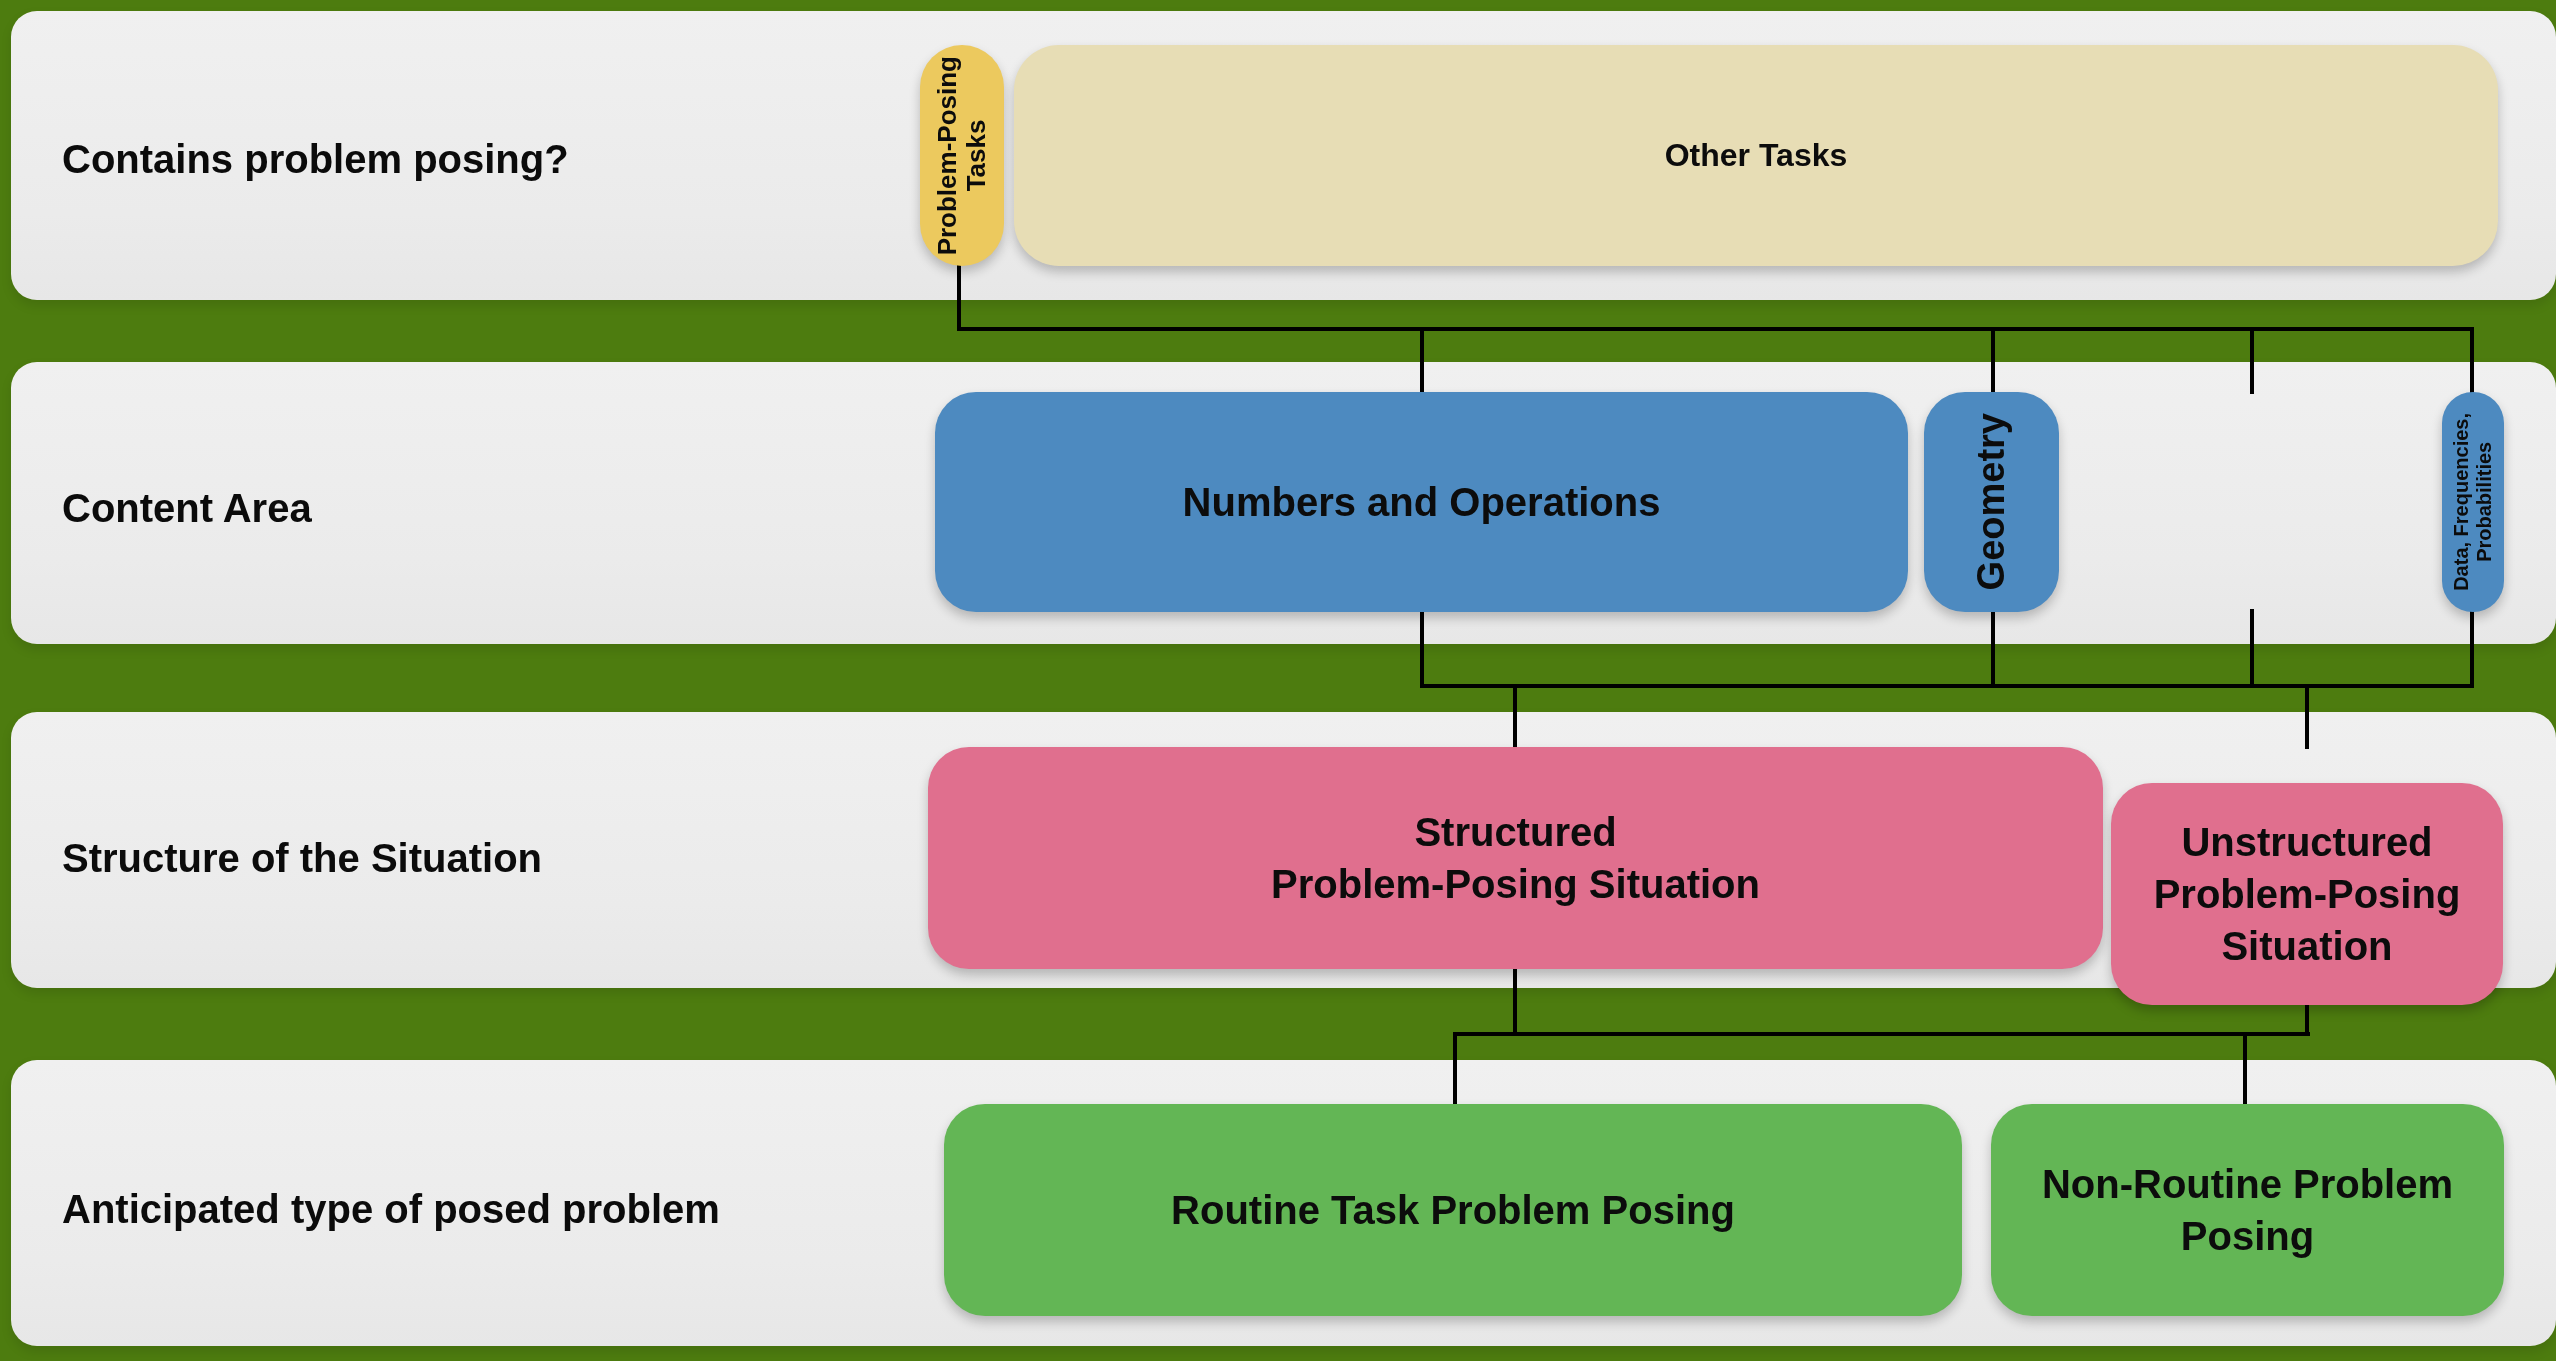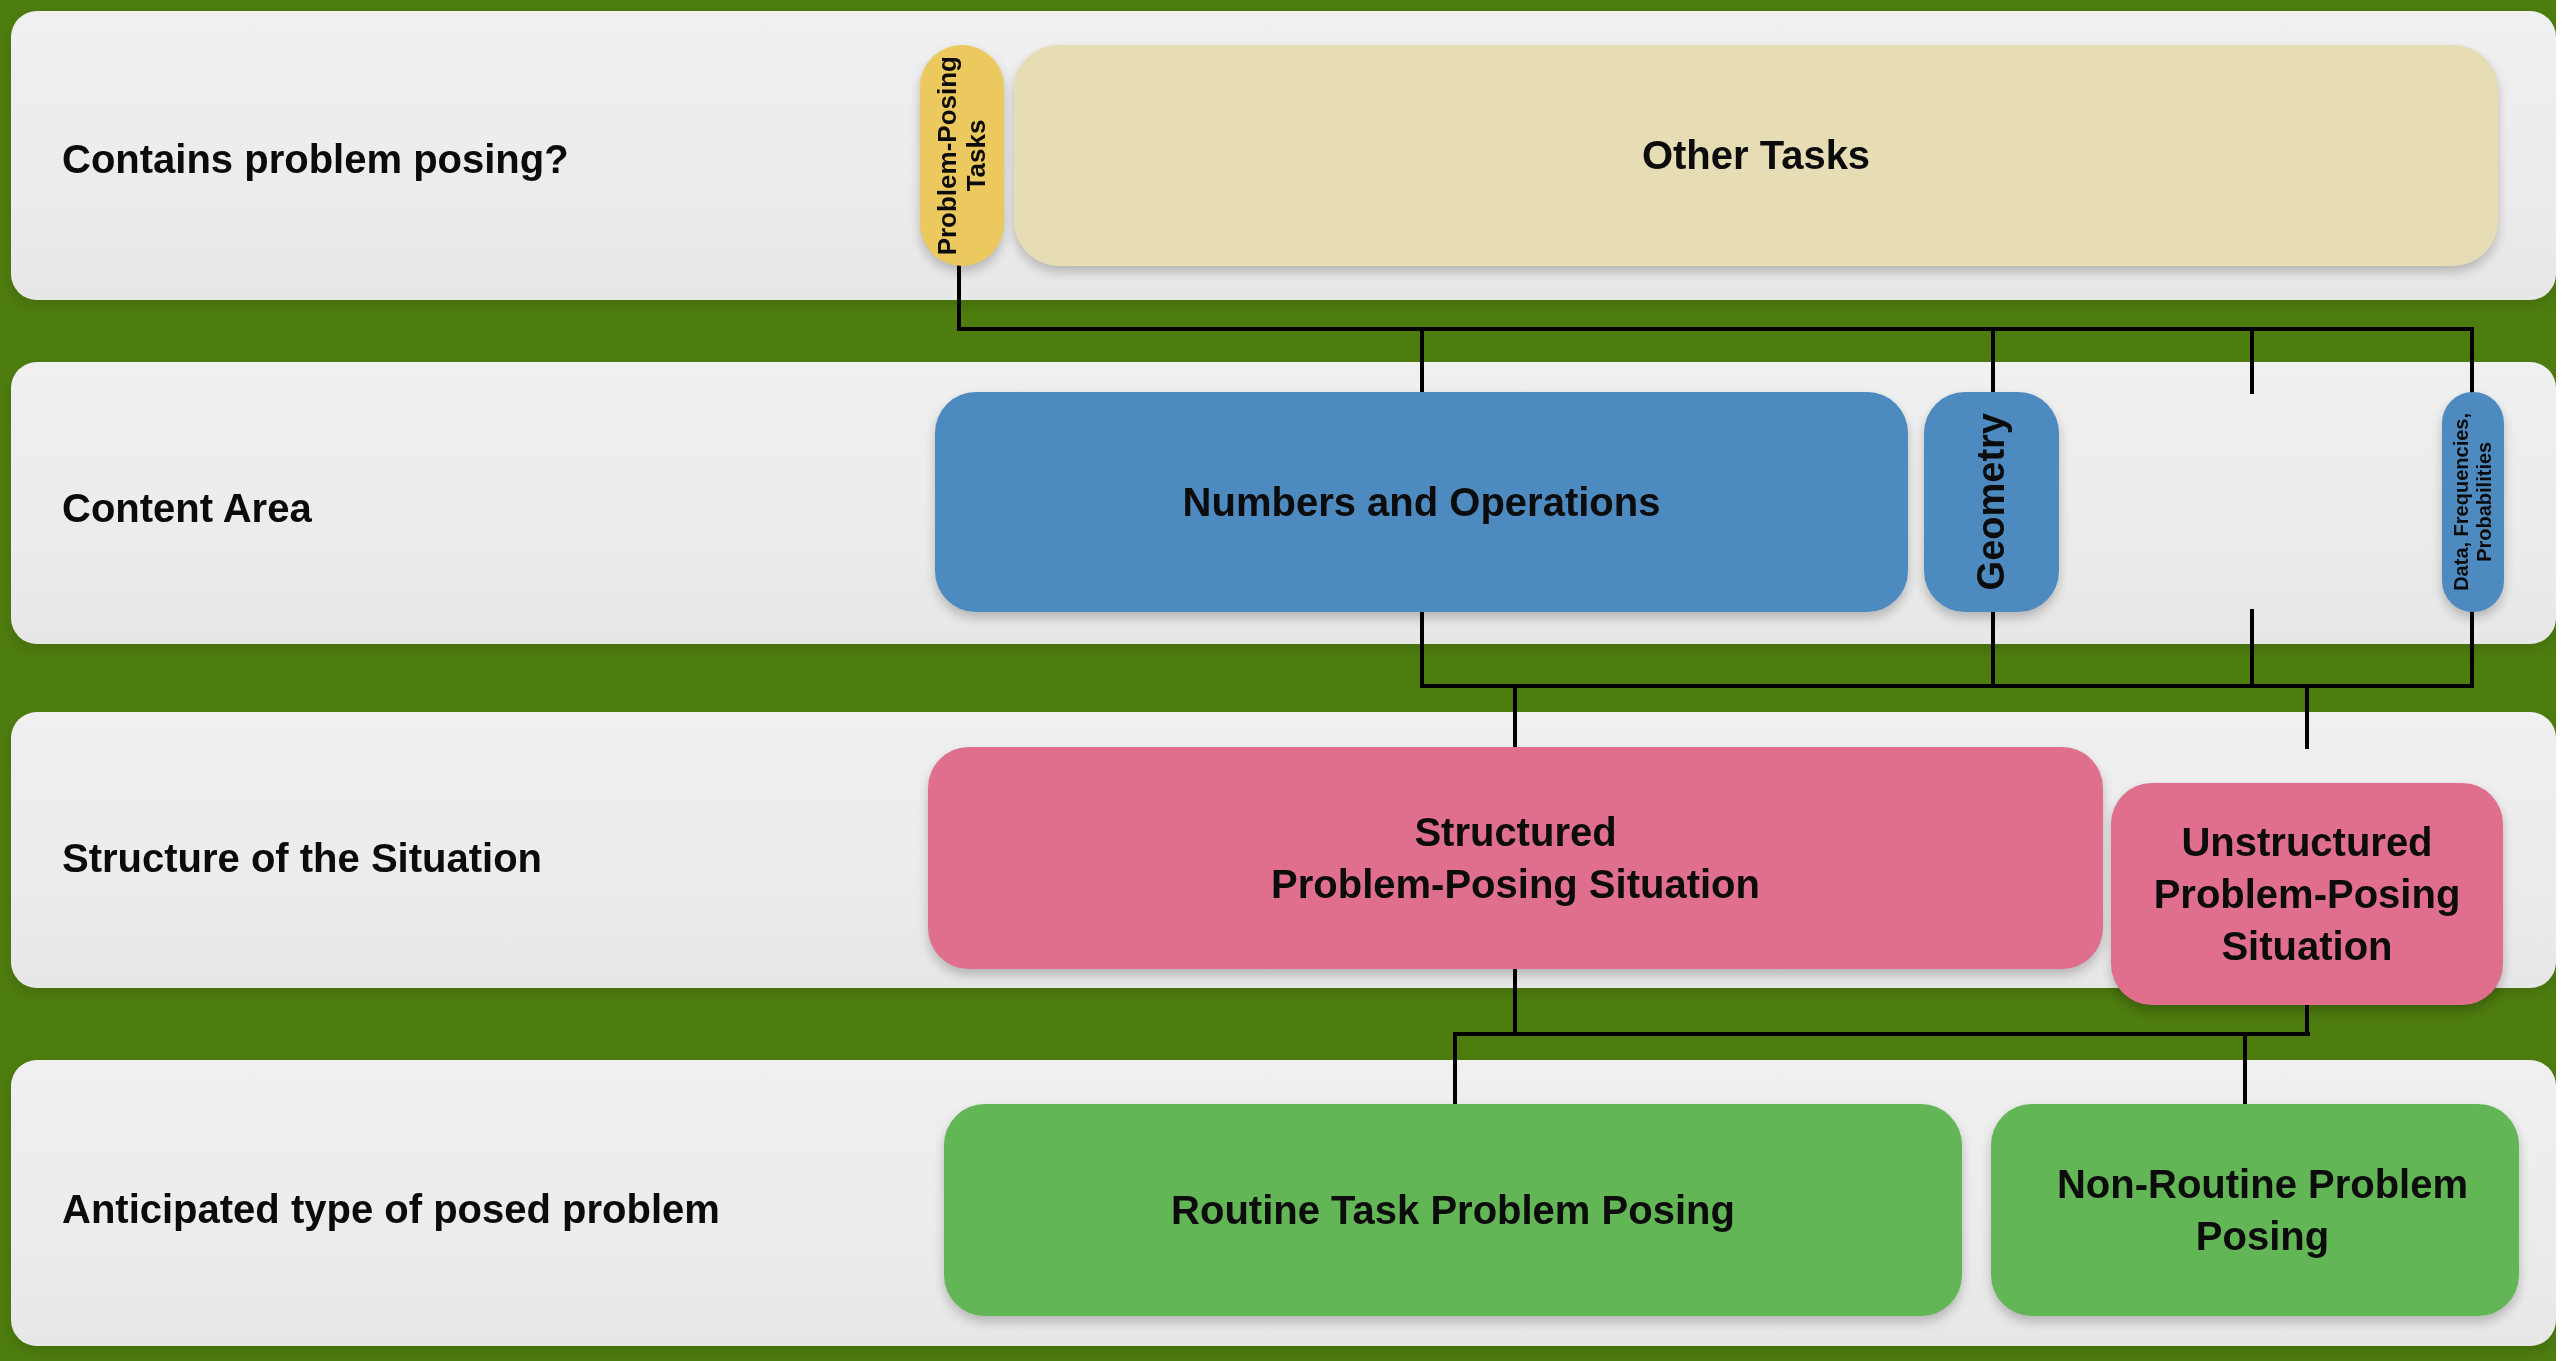--- a/index.html
+++ b/index.html
@@ -39,21 +39,21 @@
     position:absolute;
     display:flex; align-items:center; justify-content:center;
     font-weight:700; color:#0c0c0c; text-align:center;
     white-space:pre-line;
     box-shadow:0 6px 10.3px rgba(0,0,0,0.22);
     z-index:2;
   }
   .vtext { writing-mode:vertical-rl; transform:rotate(180deg); }
 
   #n-ppt       { left:920px; top:45px;   width:84px;   height:221px; border-radius:42px; font-size:26px; line-height:1.12; }
-  #n-other     { left:1014px; top:45px;   width:1484px; height:221px; border-radius:45px; font-size:40px; }
+  #n-other     { left:1014px; top:45px;   width:1484px; height:221px; border-radius:45px; font-size:32px; }
 
   #n-nao       { left:935px; top:392px;  width:973px; height:220px; border-radius:41px; font-size:40px; }
   #n-geo       { left:1924px; top:392px;  width:135px;  height:220px; border-radius:41px; font-size:38px; }
   #n-meas      { left:2068px; top:392px;  width:367px;  height:220px; border-radius:41px; font-size:40px; }
   #n-dfp       { left:2442px; top:392px;  width:62px;   height:220px; border-radius:31px; font-size:20px; line-height:1.15; }
 
   #n-struct    { left:928px; top:747px;  width:1175px; height:222px; border-radius:41px; font-size:40px; line-height:1.3; }
   #n-unstruct  { left:2111px; top:747px;  width:392px;  height:222px; border-radius:41px; font-size:40px; line-height:1.3;margin-top:36px; }
 
   #n-routine   { left:944px; top:1104px; width:1018px; height:212px; border-radius:41px; font-size:40px; }
@@ -120,19 +120,19 @@
   </div>
   <div class="node" id="n-unstruct" style="background: rgb(224, 111, 142);">
     <span>Unstructured
 Problem-Posing
 Situation</span>
   </div>
 
   <div class="node" id="n-routine" style="background: rgb(99, 182, 85);">
     <span>Routine Task Problem Posing</span>
   </div>
-  <div class="node" id="n-nonroutine" style="background: rgb(99, 182, 85); padding-left: 15px;">
+  <div class="node" id="n-nonroutine" style="background: rgb(99, 182, 85);">
     <span>Non-Routine Problem
 Posing</span>
   </div>
 
 </div>
 
 
 </body></html>

